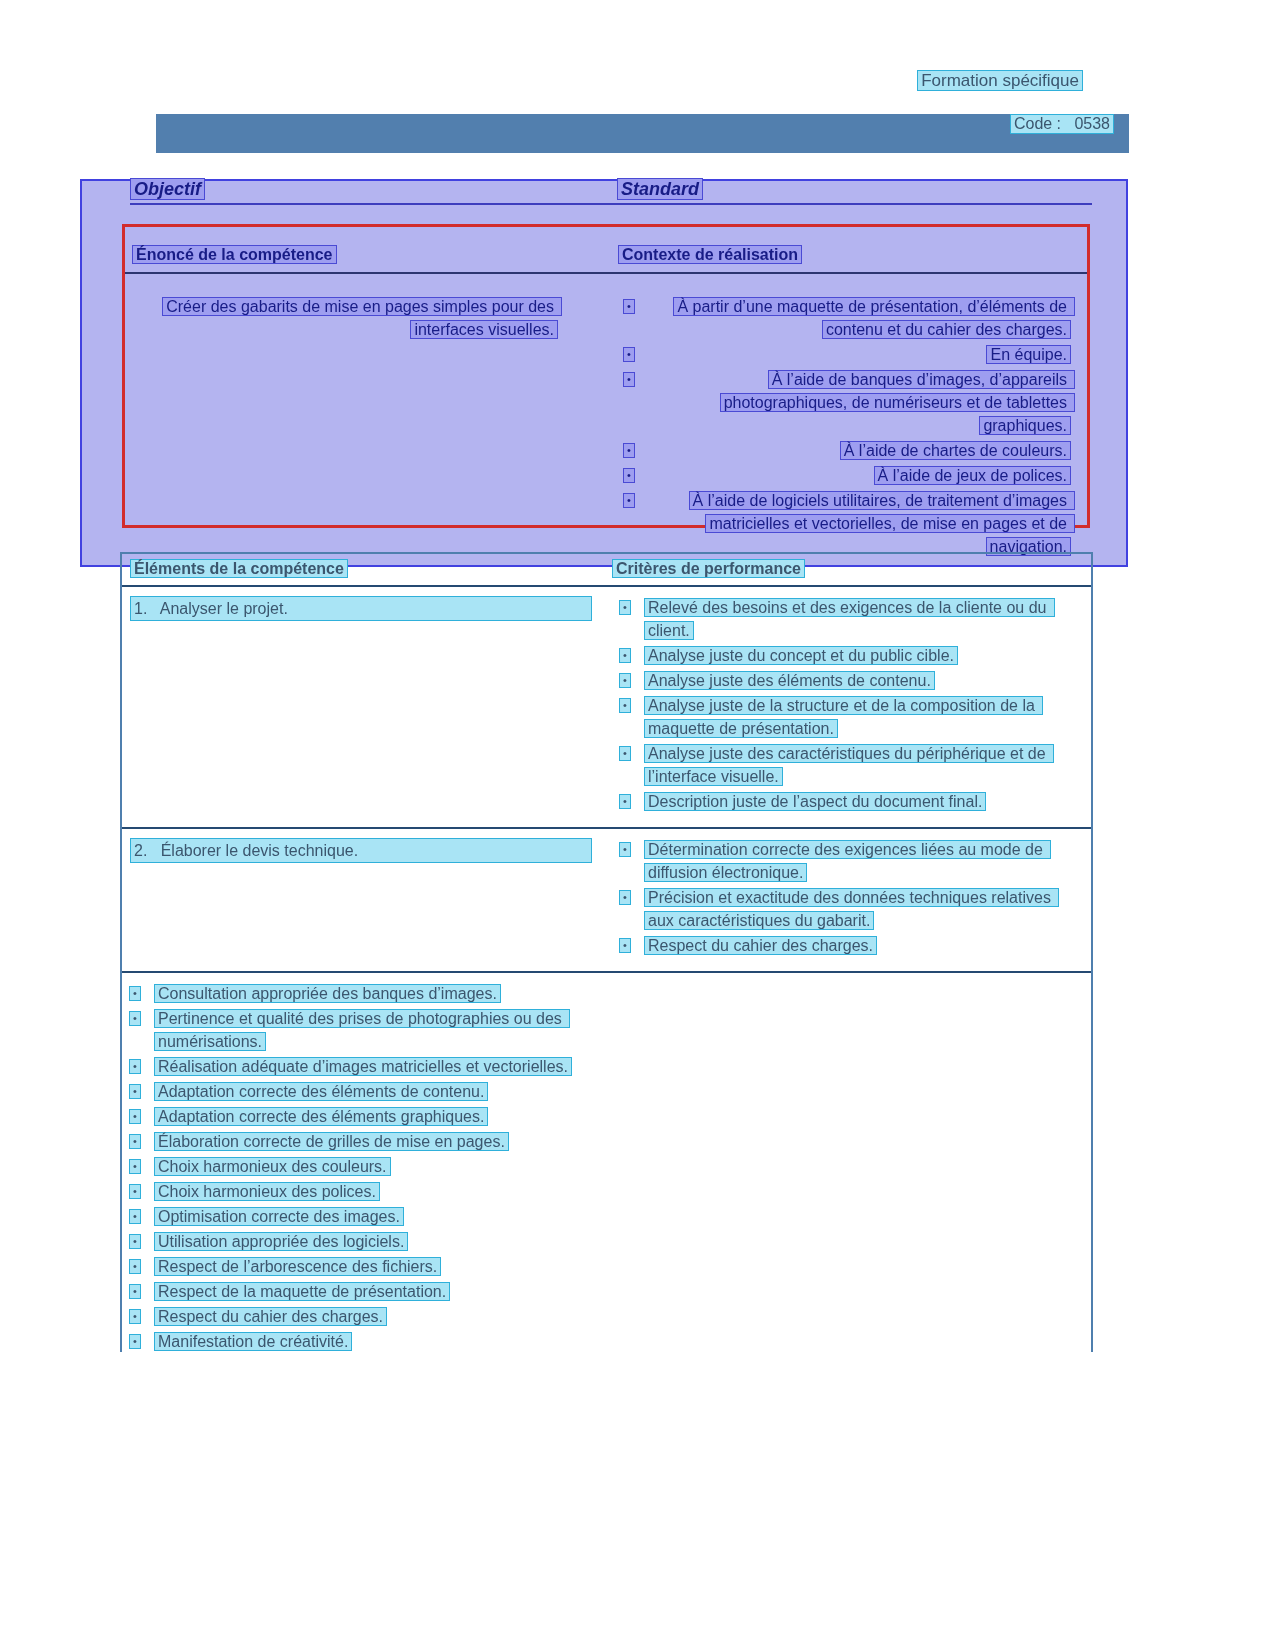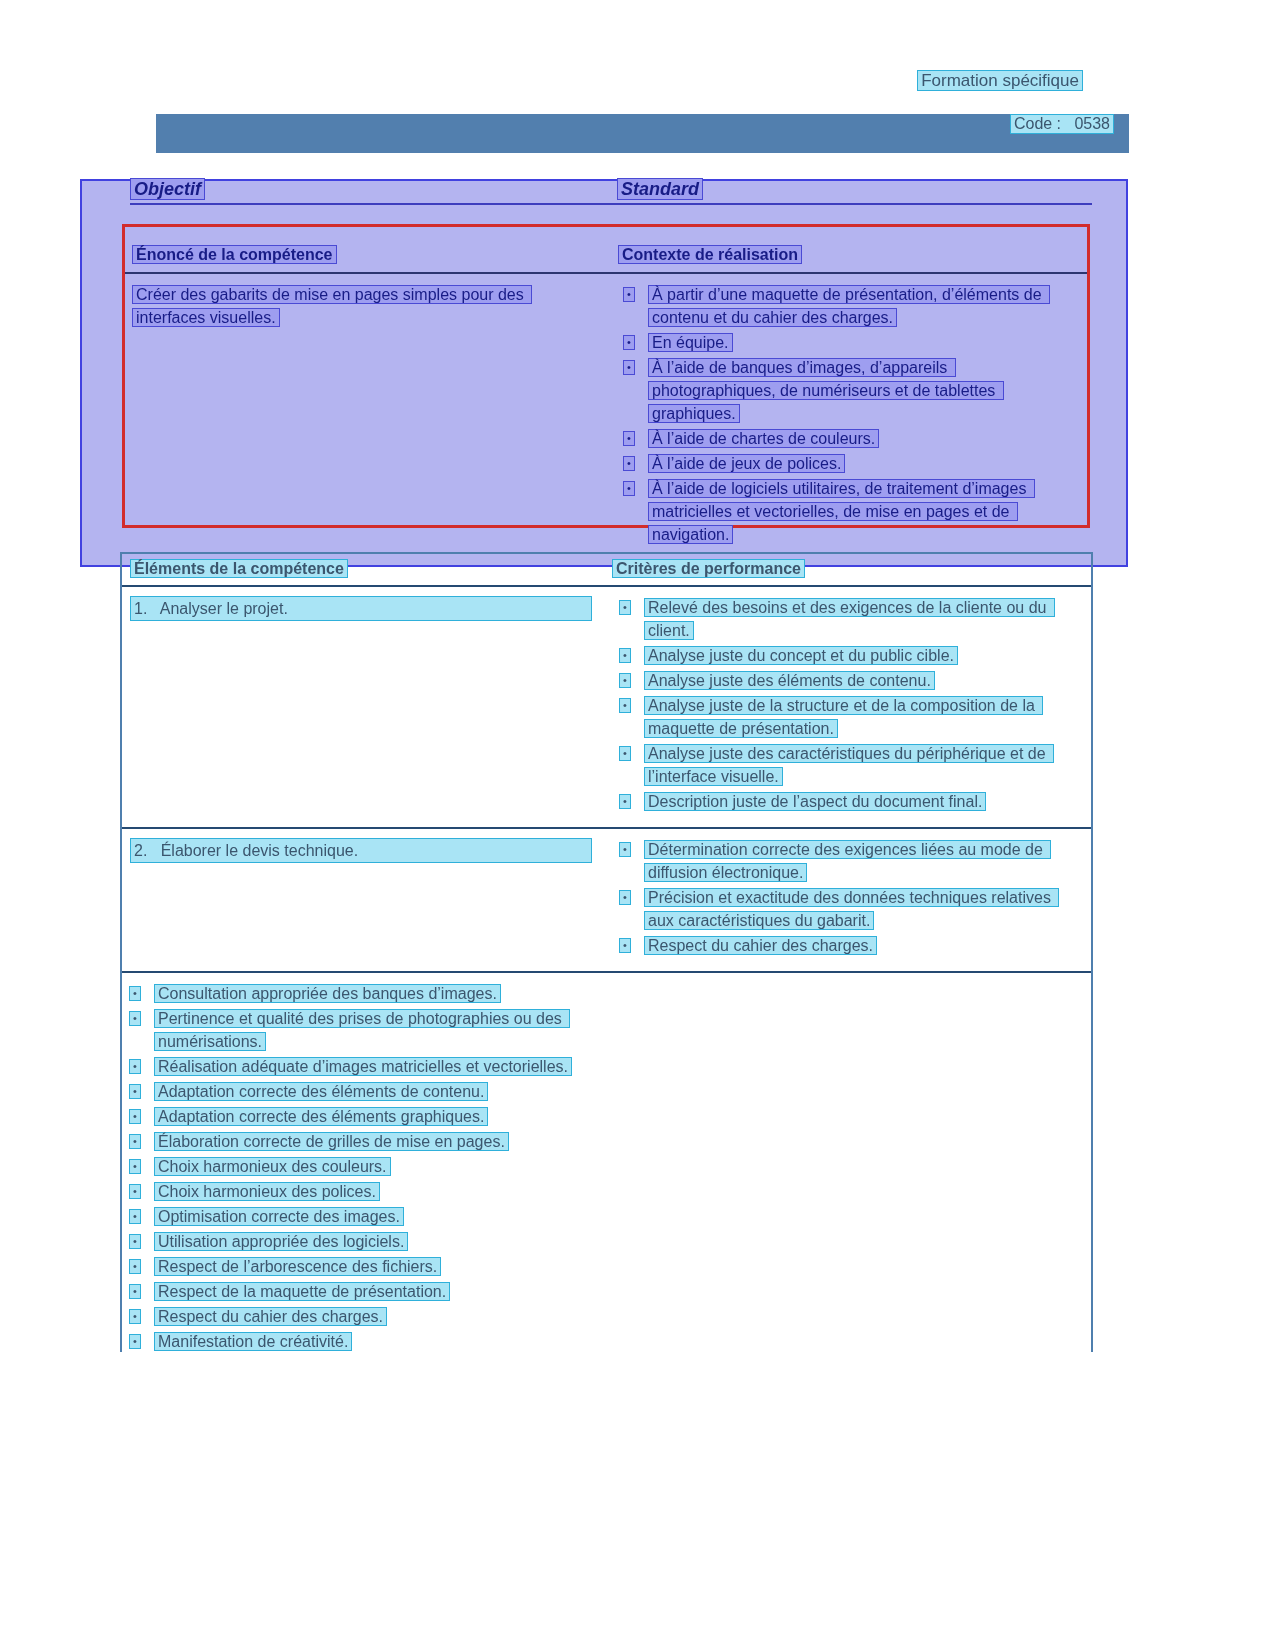--- a/index.html
+++ b/index.html
@@ -29,21 +29,21 @@
   .blue-bar{position:absolute;left:120px;top:114px;width:973px;height:39px;background:var(--bar-blue);
             display:flex;align-items:flex-start;justify-content:flex-end;padding-right:15px;margin-left:36px;}
   .purple-box{position:absolute;left:80px;top:179px;width:1048px;height:388px;
               background:var(--selection-fill);border:2px solid var(--selection-border);}
   .os-titles{position:absolute;left:48px;top:-3px;width:962px;display:flex;padding:1px 0 3px;
              border-bottom:2px solid #3d3dbd;align-items:flex-end;}
   .os-left{width:487px;}
   .red-table{position:absolute;left:40px;top:43px;width:968px;height:304px;border:3px solid var(--red-border);}
   .red-head{display:grid;grid-template-columns:493px 1fr;padding:7px 0 8px;border-bottom:2px solid #2c3570;margin-top:12px;}
   .red-head .cell-l{padding-left:7px;}
-  .red-body{display:grid;grid-template-columns:493px 1fr;padding-top:9px;line-height:23px;}
+  .red-body{display:grid;grid-template-columns:493px 1fr;padding-top:21px;line-height:23px;text-align:right;}
   .red-left{padding:0 60px 0 7px;}
   .red-right{padding-left:4px;padding-right:16px;}
   .blist{list-style:none;}
   .blist li{position:relative;padding-left:26px;margin-bottom:2px;line-height:23px;}
   .blist .bmark{position:absolute;left:1px;top:4px;font-size:11px;line-height:13px;padding:0 3px;}
   .table2{position:absolute;left:120px;top:552px;width:973px;border:2px solid var(--table-border-blue);
           background:transparent;}
   .t2-head{display:grid;grid-template-columns:490px 1fr;padding:6px 0 7px;border-bottom:2px solid var(--rule-dark);}
   .t2-head .cell-l{padding-left:8px;}
   .t2-row{display:grid;grid-template-columns:490px 1fr;padding:9px 0 12px;line-height:23px;}

